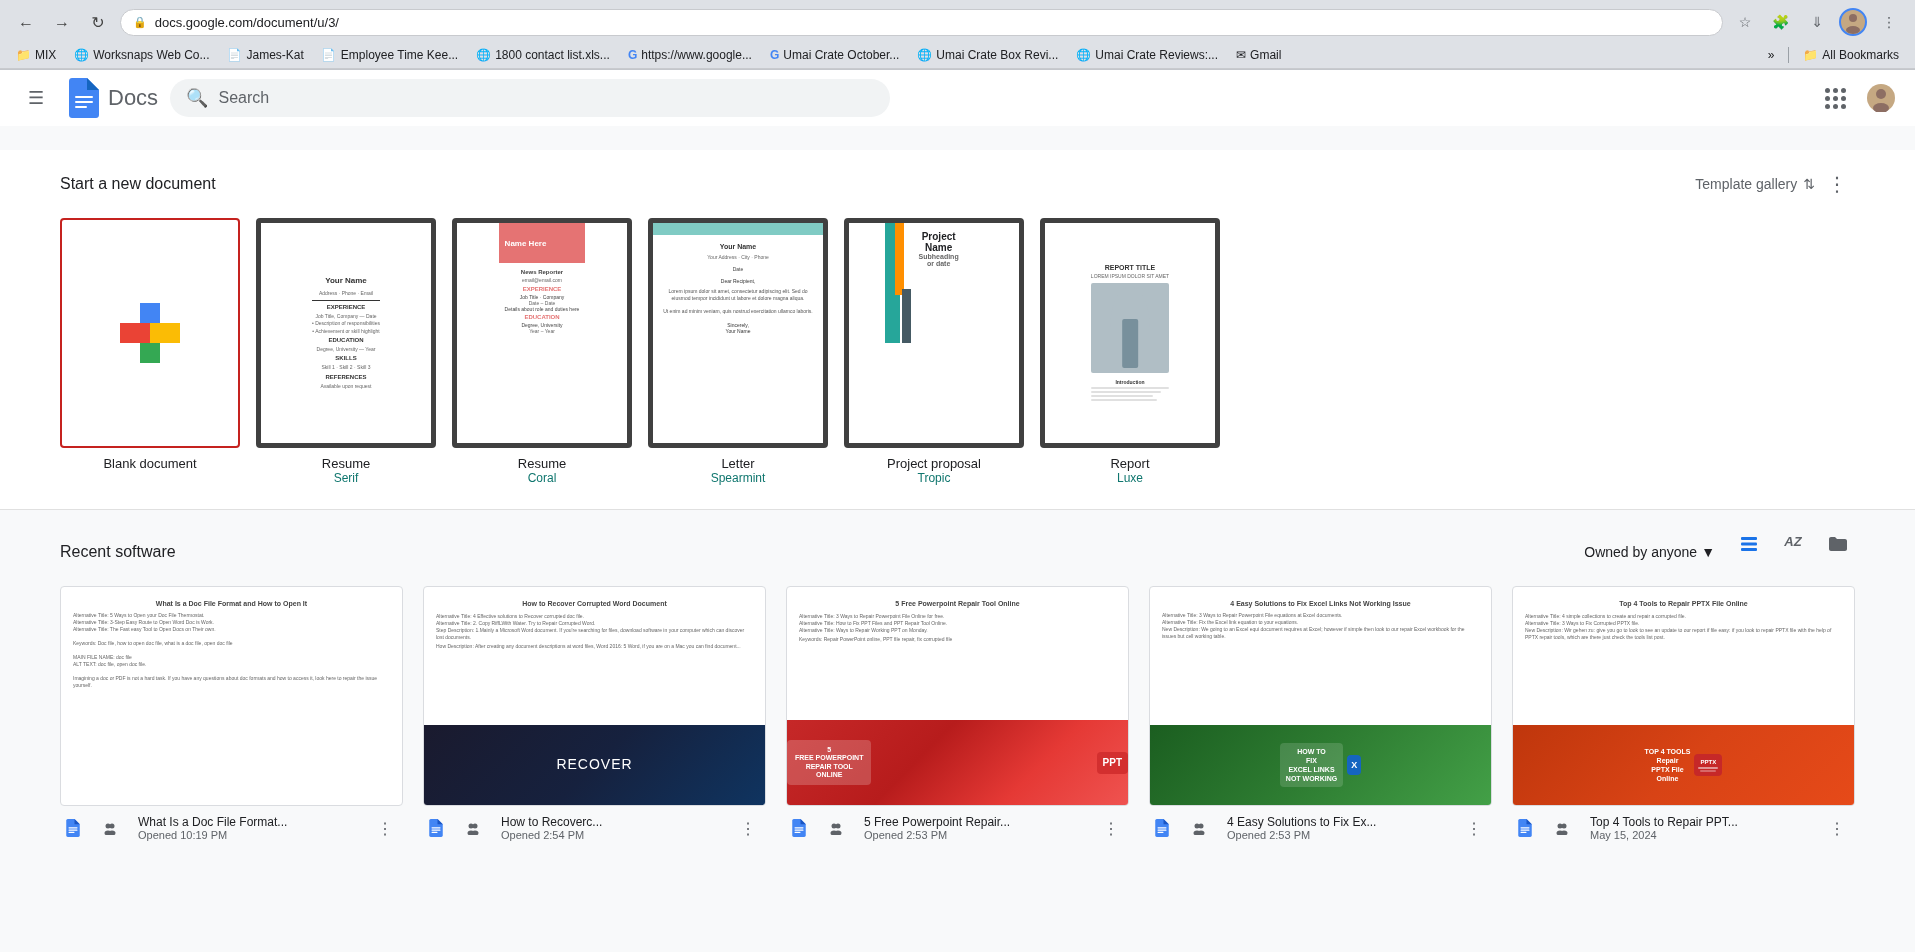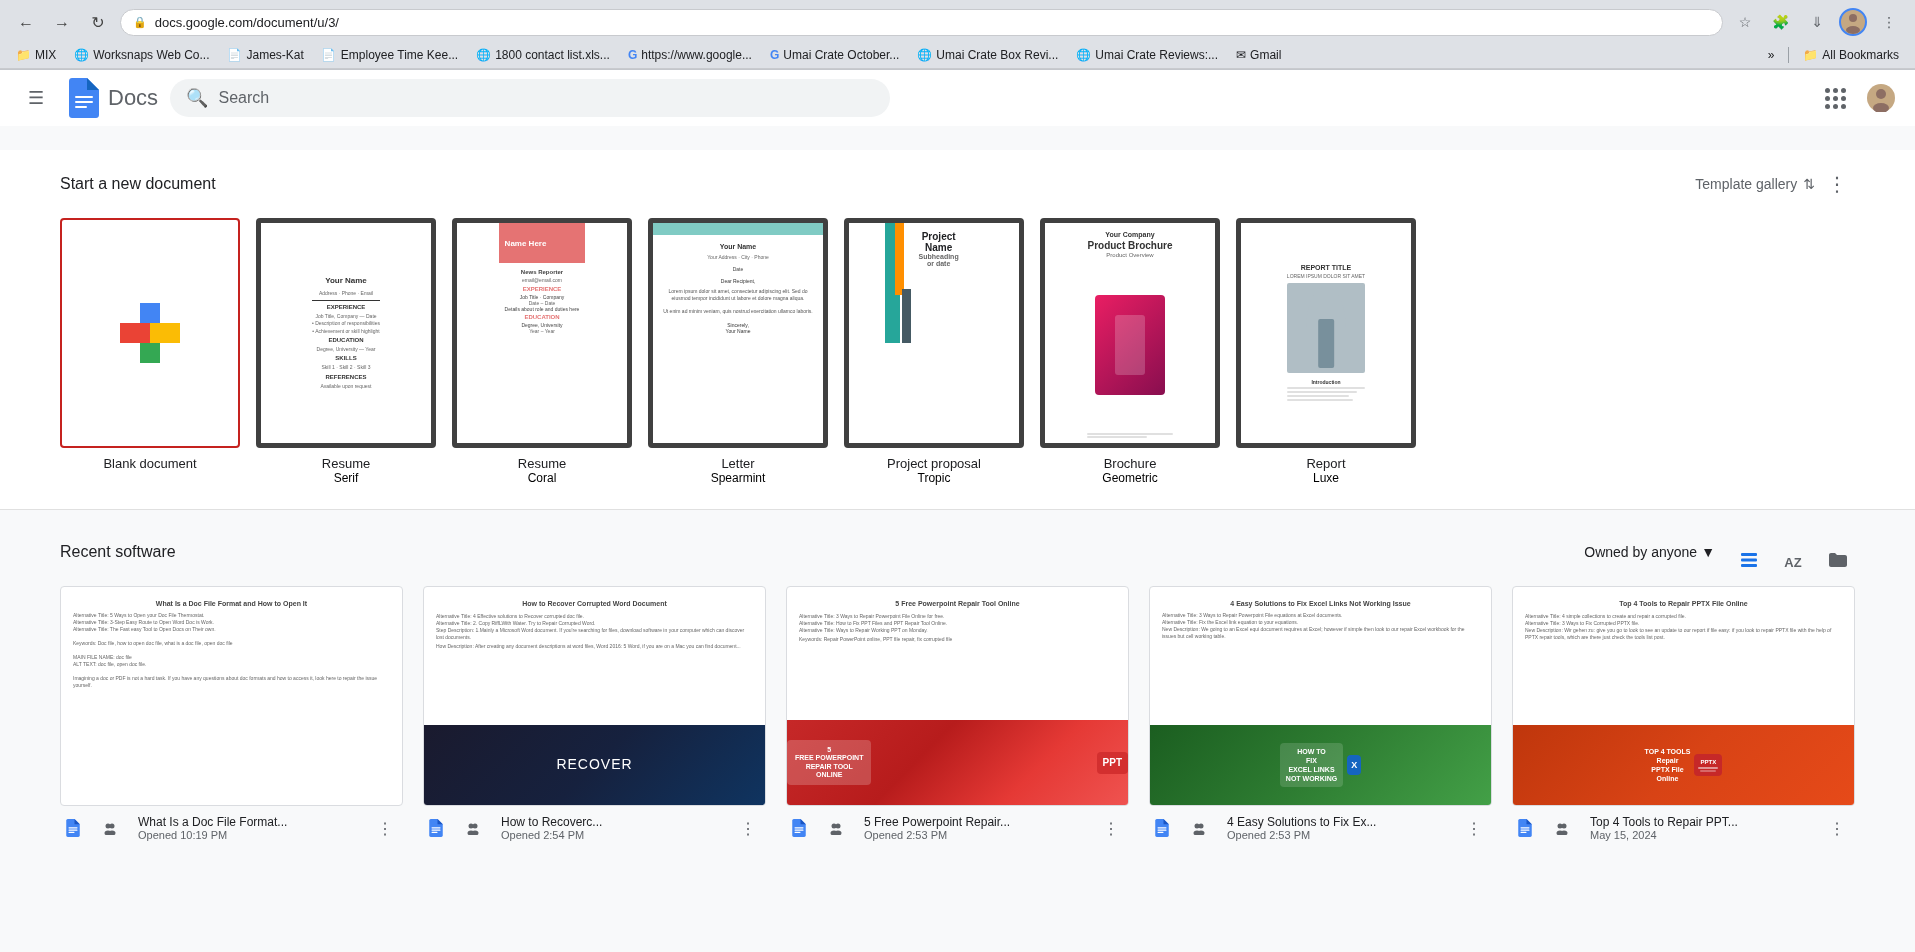--- a/index.html
+++ b/index.html
@@ -215,21 +215,21 @@
     .blank-thumb {
       border: 2px solid #c5221f;
     }
     .template-label {
       margin-top: 8px;
       font-size: 13px;
       color: #202124;
     }
     .template-sublabel {
       font-size: 12px;
-      color: #000000;
+      color: #0f766e;
     }
 
     .google-plus {
       width: 60px; height: 60px;
       position: relative;
     }
     .gplus-h {
       position: absolute;
       top: 50%; left: 0;
       transform: translateY(-50%);
@@ -274,23 +274,24 @@
       font-size: 14px;
       color: #202124;
       padding: 6px 8px;
       border-radius: 4px;
     }
     .view-btn {
       width: 36px; height: 36px;
       border: none; background: none;
       border-radius: 4px;
       cursor: pointer;
-      display: flex; align-items: flex-end; justify-content: center;
+      display: flex; align-items: flex-start; justify-content: center;
       color: #5f6368;
       font-size: 18px;
+      font-style: italic;
     }
     .view-btn.active { color: #1a73e8; }
 
     
     .doc-cards {
       display: grid;
       grid-template-columns: repeat(5, 1fr);
       gap: 20px;
     }
     .doc-card {
@@ -619,42 +620,20 @@
               <div style="height:2px;background:#e0e0e0;margin:1px 0;border-radius:1px;"></div>
               <div style="height:2px;background:#e0e0e0;margin:1px 0;border-radius:1px;width:80%;"></div>
               <div style="height:2px;background:#e0e0e0;margin:1px 0;border-radius:1px;width:60%;"></div>
             </div>
           </div>
         </div>
         <div class="template-label">Project proposal</div>
         <div class="template-sublabel">Tropic</div>
       </div>
 
-      <div class="template-card">
-        <div class="template-thumb">
-          <div style="height:100%;display:flex;flex-direction:column;">
-            <div style="padding:8px 8px 4px;font-size:7px;font-weight:bold;color:#333;">
-              Your Company
-              <div style="font-size:10px;font-weight:bold;margin-top:2px;">Product Brochure</div>
-              <div style="font-size:6px;font-weight:normal;color:#666;margin-top:1px;">Product Overview</div>
-            </div>
-            <div style="flex:1;display:flex;align-items:center;justify-content:center;padding:4px;">
-              <div style="width:70px;height:100px;background:linear-gradient(135deg,#e91e63,#880e4f);border-radius:4px;display:flex;align-items:center;justify-content:center;">
-                <div style="width:30px;height:60px;background:rgba(255,255,255,0.2);border-radius:3px;"></div>
-              </div>
-            </div>
-            <div style="padding:4px 8px;font-size:5px;color:#666;">
-              <div style="height:2px;background:#e0e0e0;margin:1px 0;border-radius:1px;"></div>
-              <div style="height:2px;background:#e0e0e0;margin:1px 0;border-radius:1px;width:70%;"></div>
-            </div>
-          </div>
-        </div>
-        <div class="template-label">Brochure</div>
-        <div class="template-sublabel">Geometric</div>
-      </div>
 
       <div class="template-card">
         <div class="template-thumb">
           <div class="report-thumb">
             <div style="font-size:7px;font-weight:bold;color:#333;margin-bottom:2px;">REPORT TITLE</div>
             <div style="font-size:5px;color:#666;margin-bottom:4px;">LOREM IPSUM DOLOR SIT AMET</div>
             <div class="report-img">
               <div style="width:50%;height:90%;background:#b0bec5;border-radius:50% 50% 0 0;position:relative;">
                 <div style="position:absolute;bottom:0;left:50%;transform:translateX(-50%);width:40%;height:60%;background:#78909c;border-radius:2px;"></div>
               </div>

